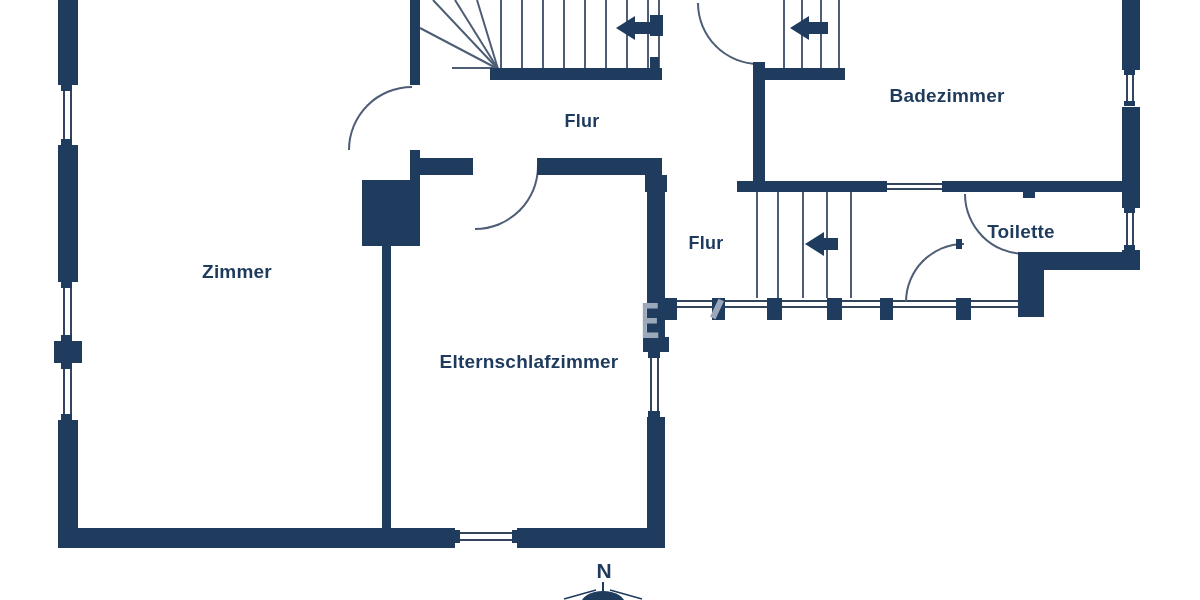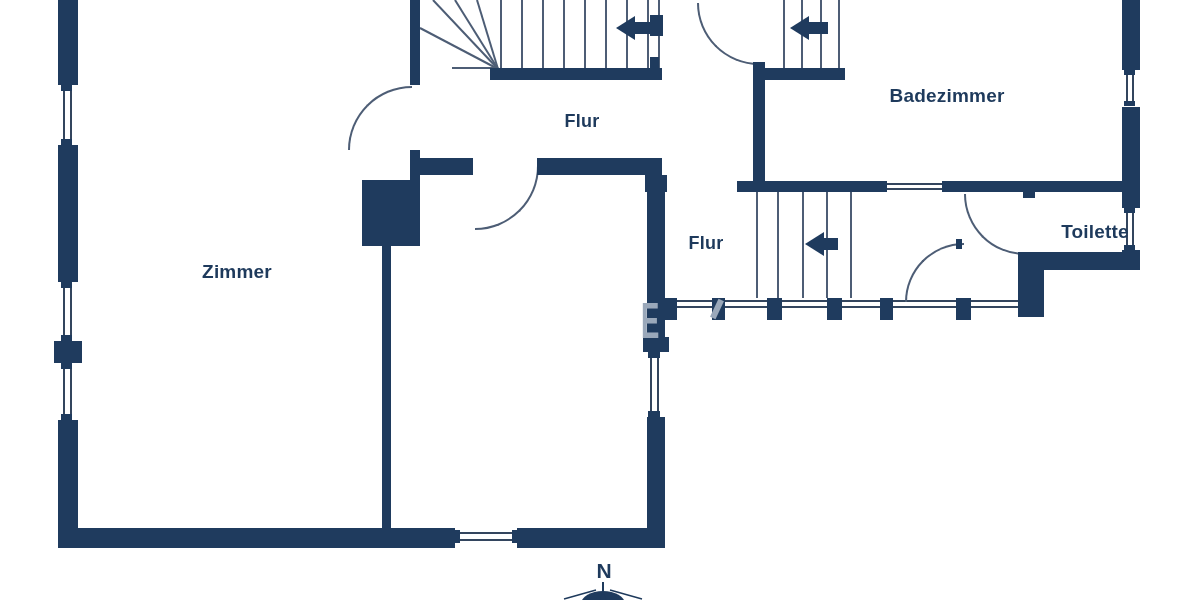--- a/index.html
+++ b/index.html
@@ -154,21 +154,22 @@
   <div class="arc arc-tl" style="left:905px;top:243px;width:57px;height:57px;"></div>
   <div class="cap" style="left:956px;top:239px;width:6px;height:10px;"></div>
 
   <div class="watermark" style="left:641px;top:296px;">E</div>
   <div class="wm-frag" style="left:714px;top:299px;width:6px;height:20px;"></div>
 
   <div class="room-label" style="left:237px;top:272px;">Zimmer</div>
   <div class="room-label" style="left:582px;top:121px;font-size:18px;">Flur</div>
   <div class="room-label" style="left:947px;top:96px;">Badezimmer</div>
   <div class="room-label" style="left:706px;top:243px;font-size:18px;">Flur</div>
-  <div class="room-label" style="left:1095px;top:232px;">Toilette</div>
+  <div class="room-label" style="left:529px;top:362px;">Elternschlafzimmer</div>
+  <div class="room-label" style="left:1021px;top:232px;">Toilette</div>
 
   <div class="north-label" style="left:604px;top:571px;">N</div>
   <svg class="overlay" style="left:550px;top:580px;" width="110" height="20" viewBox="0 0 110 20">
     <line x1="53" y1="2" x2="53" y2="14" stroke="#1e3a5c" stroke-width="2"></line>
     <line x1="14" y1="19" x2="46" y2="10" stroke="#1e3a5c" stroke-width="1.5"></line>
     <line x1="60" y1="10" x2="92" y2="19" stroke="#1e3a5c" stroke-width="1.5"></line>
     <ellipse cx="53" cy="24" rx="22" ry="13" fill="#1f3b5e"></ellipse>
     <path d="M53 12 L58 24 L48 24 Z" fill="#1f3b5e"></path>
   </svg>
 

